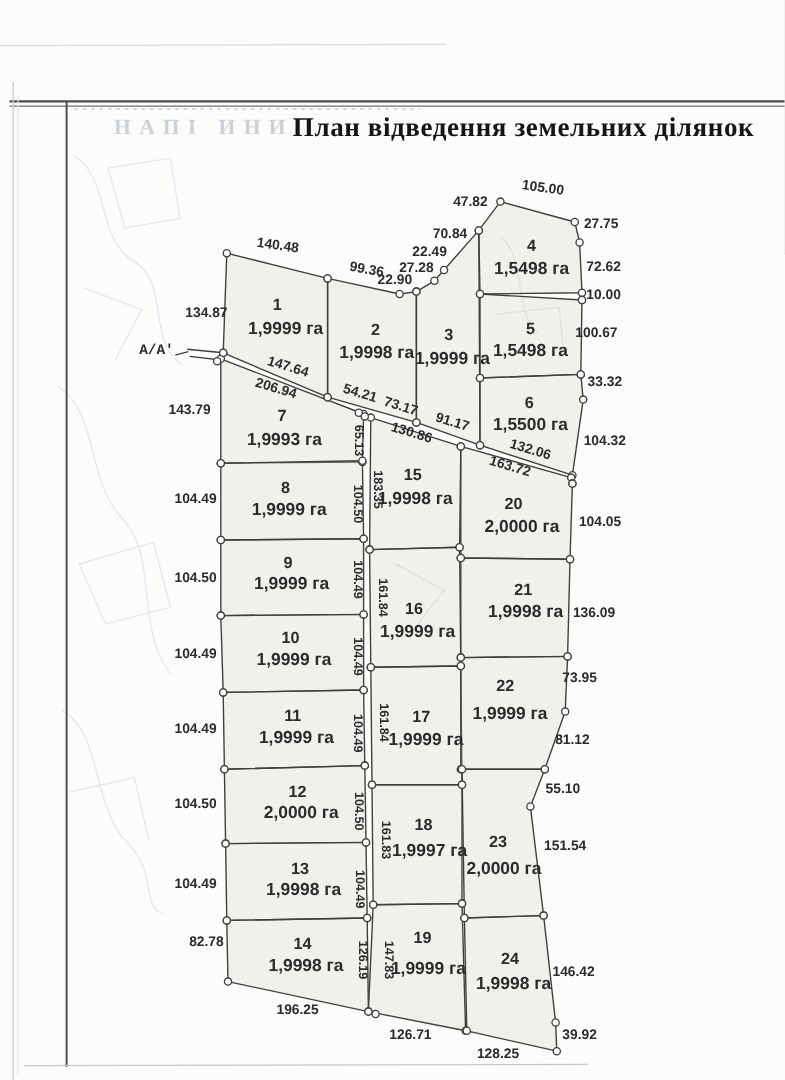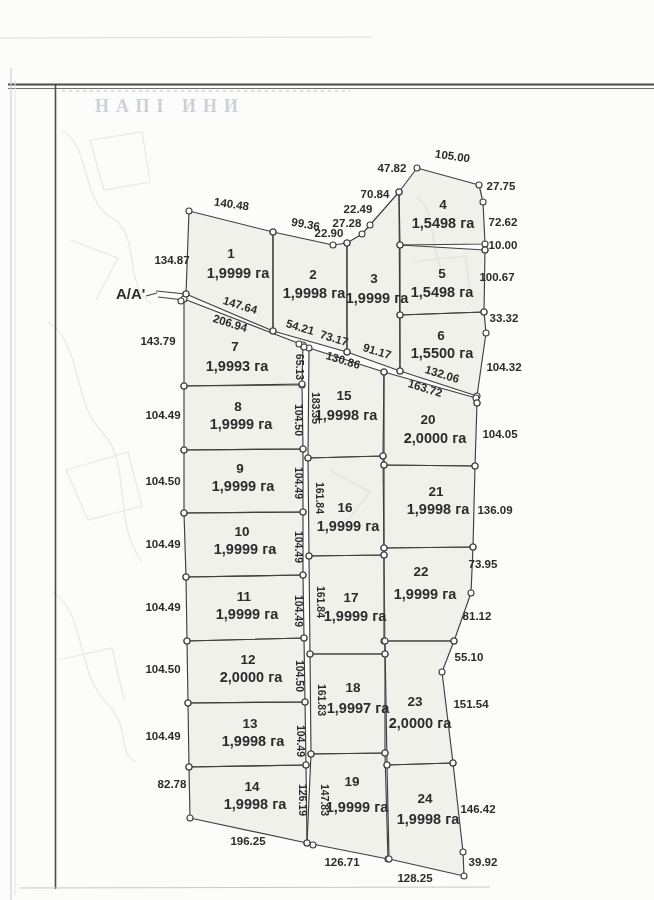--- a/index.html
+++ b/index.html
@@ -10,21 +10,21 @@
   }
   #plan-svg{position:absolute;left:0;top:0;}
   .title{
     position:absolute;left:244px;top:93px;
     font-family:"Liberation Serif", serif;
     font-weight:bold;font-size:22.5px;color:#151515;
     letter-spacing:0.5px;white-space:nowrap;
   }
   .section-label{
     position:absolute;left:116px;top:285px;
-    font-weight:bold;font-size:15px;color:#2c2c2c;white-space:nowrap;
+    font-weight:bold;font-size:12px;color:#2c2c2c;white-space:nowrap;font-family:Liberation Mono, monospace;
   }
   .bleed-text{
     position:absolute;left:95px;top:96px;
     font-family:"Liberation Serif", serif;
     font-weight:bold;font-size:18px;color:#aeb8c6;opacity:.62;
     letter-spacing:7px;white-space:nowrap;
   }
 </style>
 </head>
 <body>
@@ -288,14 +288,15 @@
       <text x="295" y="547" text-anchor="middle" font-size="10.5" font-weight="bold" fill="#2b2b2b" transform="rotate(90 295 547)">104.49</text>
       <text x="317" y="602" text-anchor="middle" font-size="10.5" font-weight="bold" fill="#2b2b2b" transform="rotate(90 317 602)">161.84</text>
       <text x="295" y="611" text-anchor="middle" font-size="10.5" font-weight="bold" fill="#2b2b2b" transform="rotate(90 295 611)">104.49</text>
       <text x="296" y="676" text-anchor="middle" font-size="10.5" font-weight="bold" fill="#2b2b2b" transform="rotate(90 296 676)">104.50</text>
       <text x="318" y="700" text-anchor="middle" font-size="10.5" font-weight="bold" fill="#2b2b2b" transform="rotate(90 318 700)">161.83</text>
       <text x="297" y="741" text-anchor="middle" font-size="10.5" font-weight="bold" fill="#2b2b2b" transform="rotate(90 297 741)">104.49</text>
       <text x="299" y="800" text-anchor="middle" font-size="10.5" font-weight="bold" fill="#2b2b2b" transform="rotate(90 299 800)">126.19</text>
       <text x="321" y="800" text-anchor="middle" font-size="10.5" font-weight="bold" fill="#2b2b2b" transform="rotate(90 321 800)">147.83</text>
     </svg>
   <div class="bleed-text">НАПІ  ИНИ</div>
+  <div class="title">План відведення земельних ділянок</div>
   <div class="section-label">А/А'</div>
 </div>
 
 </body></html>

